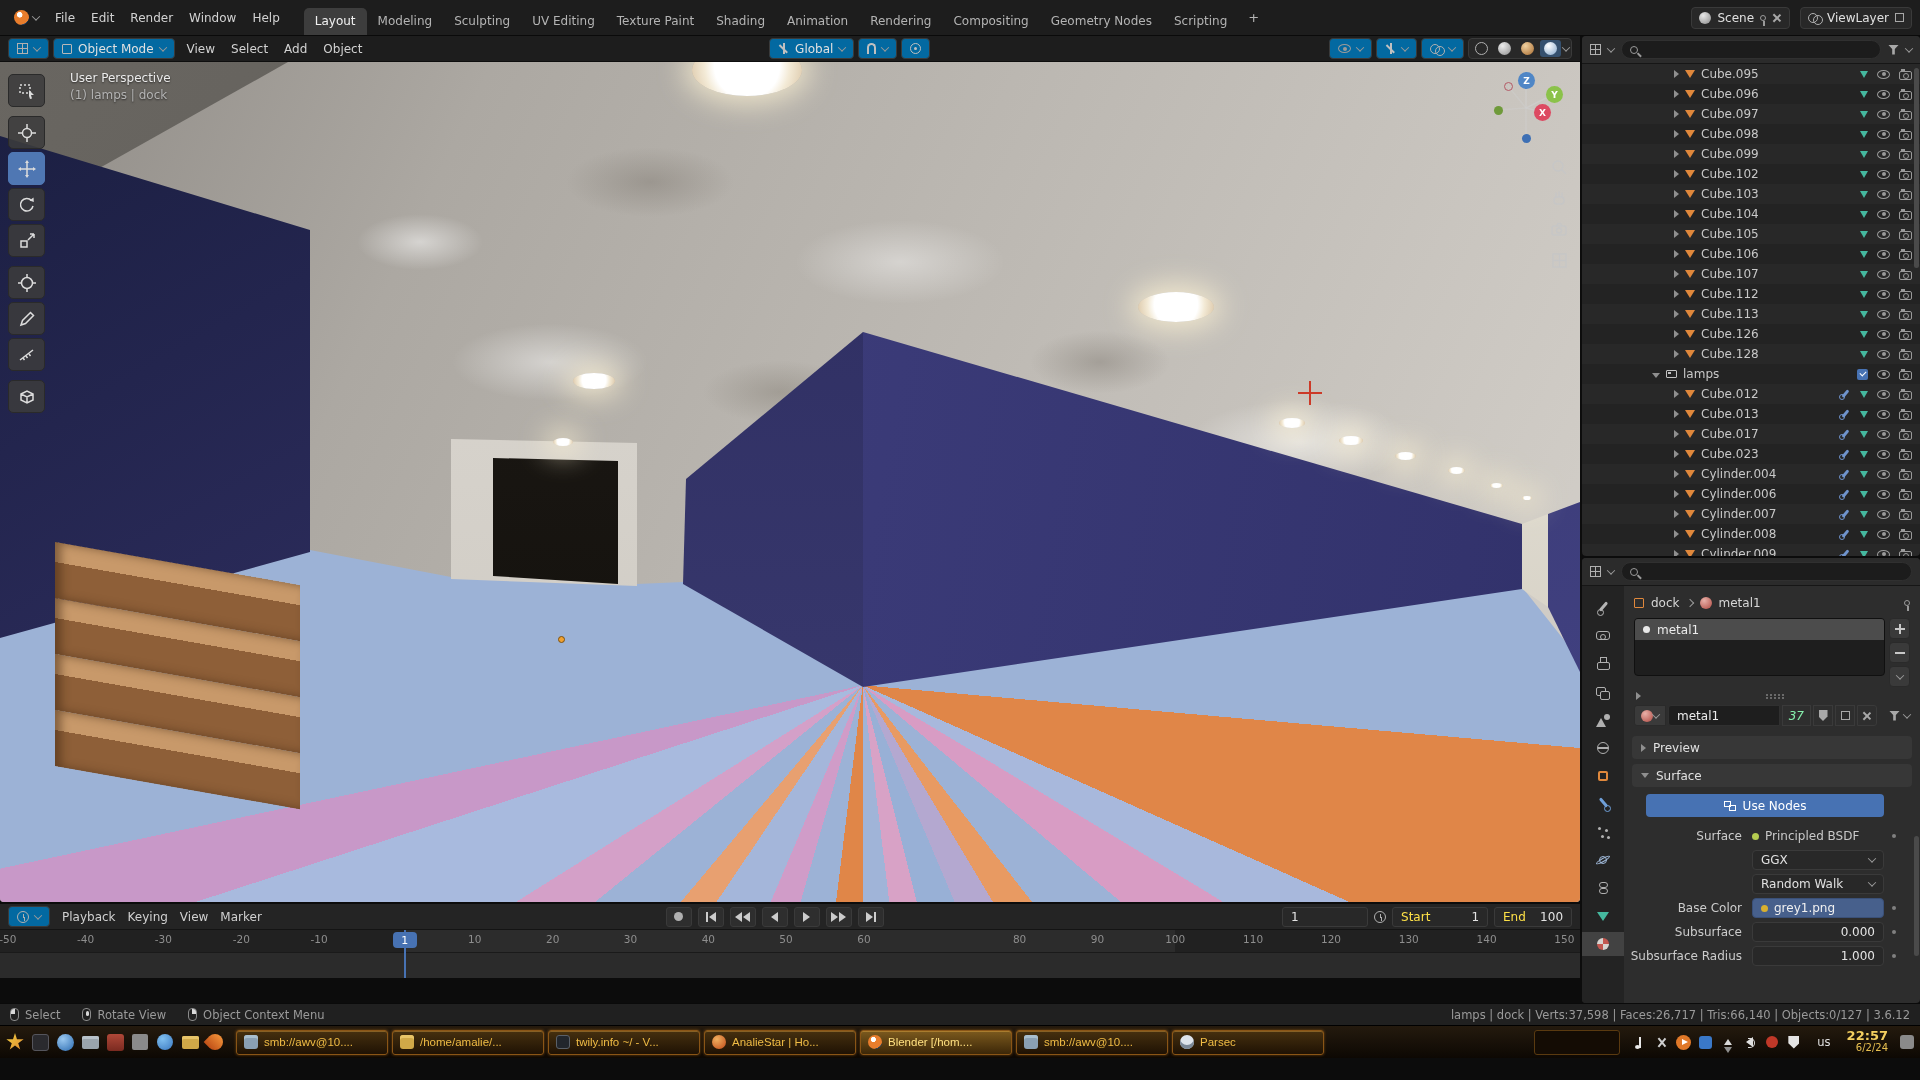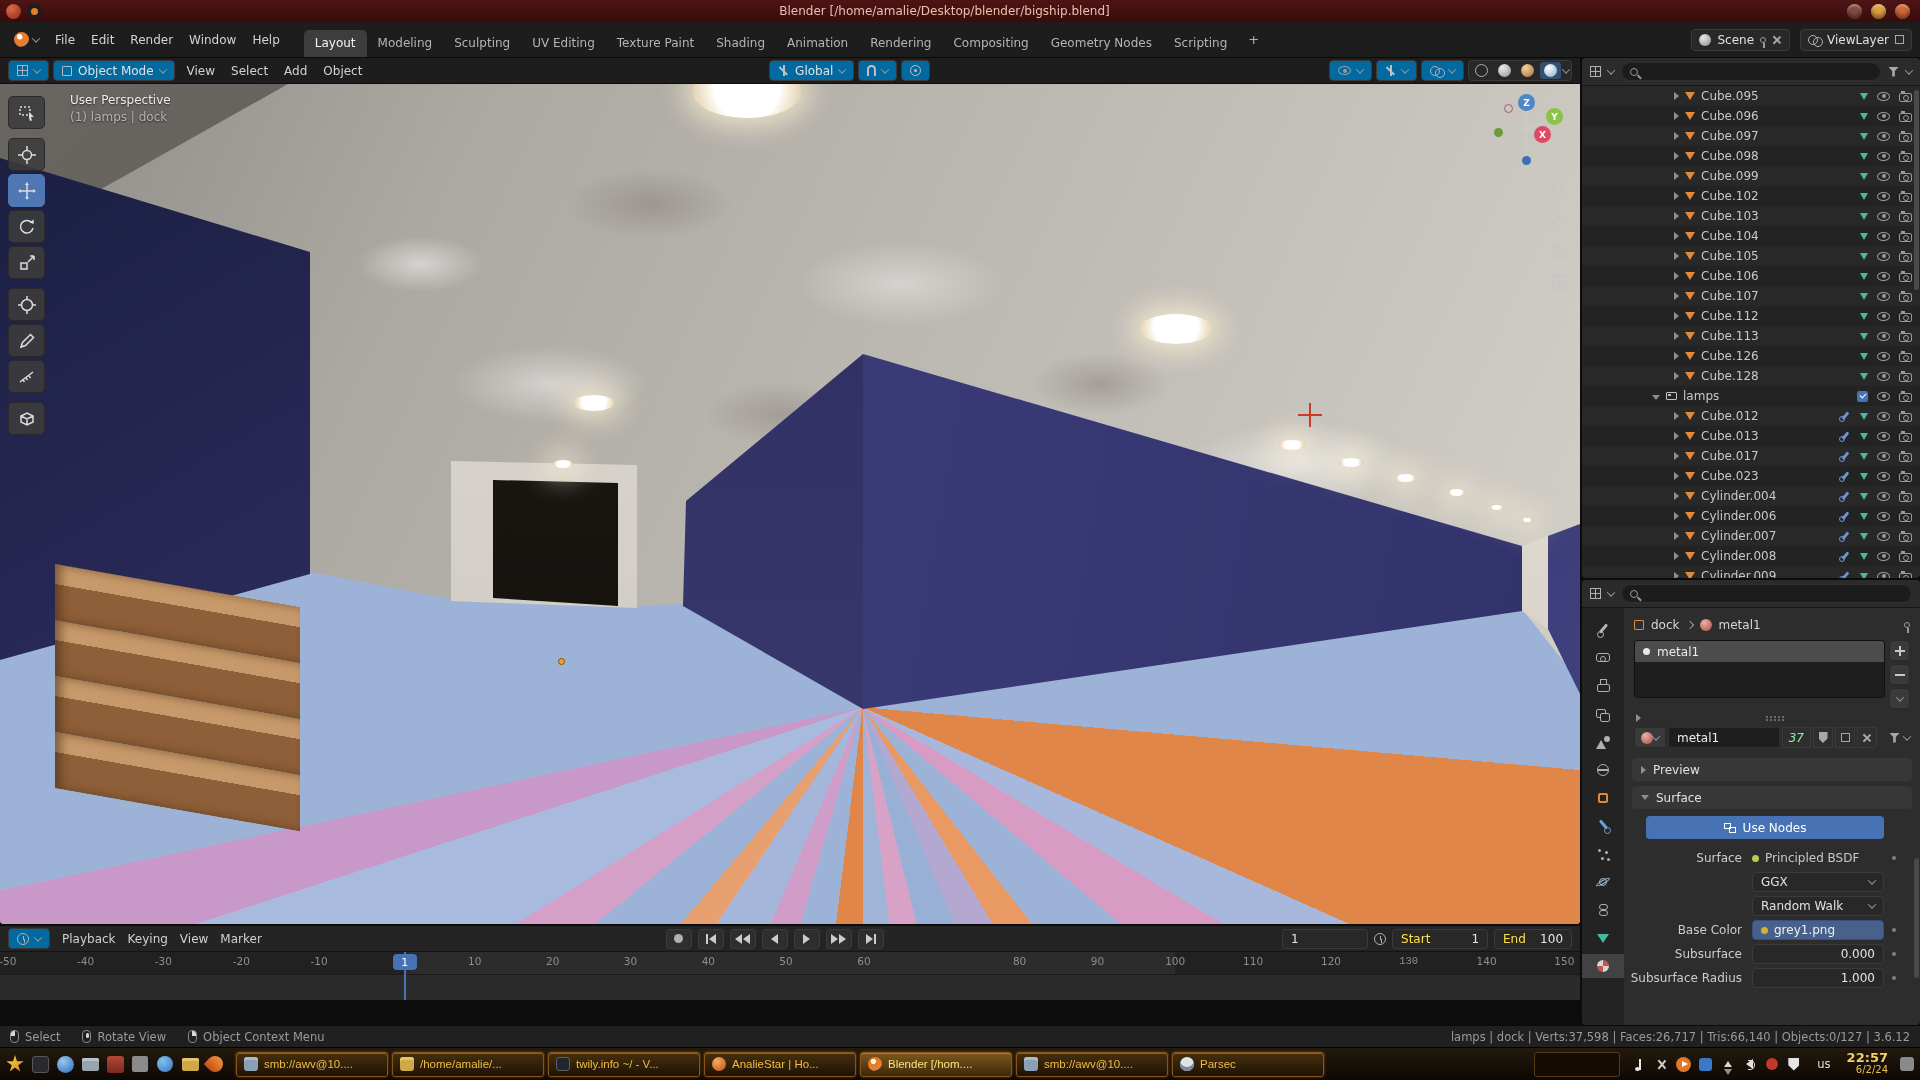--- a/index.html
+++ b/index.html
@@ -318,30 +318,20 @@
   .tb-clock{text-align:right;line-height:12px;padding:0 8px;}
   .tb-clock .t{color:#f5d060;font-weight:bold;font-size:13px;}
   .tb-clock .d{color:#e8c050;font-size:10px;}
   .tb-edge{width:14px;height:14px;background:#8a8a8a;border-radius:3px;margin-right:2px;}
 </style>
 </head>
 <body>
 
 <div class="screen">
 
-  <header class="titlebar">
-    <span class="tb-logo a"></span>
-    <span class="tb-logo b"></span>
-    <div class="tb-title">Blender [/home/amalie/Desktop/blender/bigship.blend]</div>
-    <div class="tb-btns">
-      <span class="tb-btn min"></span>
-      <span class="tb-btn max"></span>
-      <span class="tb-btn close"></span>
-    </div>
-  </header>
 
   <nav class="menubar">
     <span class="blender-btn">
         <span class="blender-orb"></span>
         <span class="chev"></span>
       </span>
     <div style="display:flex">
 
     <span class="menu-item">File</span>
         <span class="menu-item">Edit</span>
@@ -647,21 +637,21 @@
               <span class="tl-num" style="left: 39.9%;">30</span>
               <span class="tl-num" style="left: 44.83%;">40</span>
               <span class="tl-num" style="left: 49.75%;">50</span>
               <span class="tl-num" style="left: 54.68%;">60</span>
               <span class="tl-num" style="left: 59.61%; margin-top: 20px;">70</span>
               <span class="tl-num" style="left: 64.53%;">80</span>
               <span class="tl-num" style="left: 69.46%;">90</span>
               <span class="tl-num" style="left: 74.38%;">100</span>
               <span class="tl-num" style="left: 79.31%;">110</span>
               <span class="tl-num" style="left: 84.24%;">120</span>
-              <span class="tl-num" style="left: 89.16%; font-family: Liberation Mono, monospace;">130</span>
+              <span class="tl-num" style="left: 89.16%;">130</span>
               <span class="tl-num" style="left: 94.09%;">140</span>
               <span class="tl-num" style="left: 99.01%;">150</span>
             </div>
           <div class="tl-track"></div>
           <div class="playhead">
             <span class="ph-line"></span>
             <span class="ph-pill">1</span>
           </div>
         </div>
       </div>

